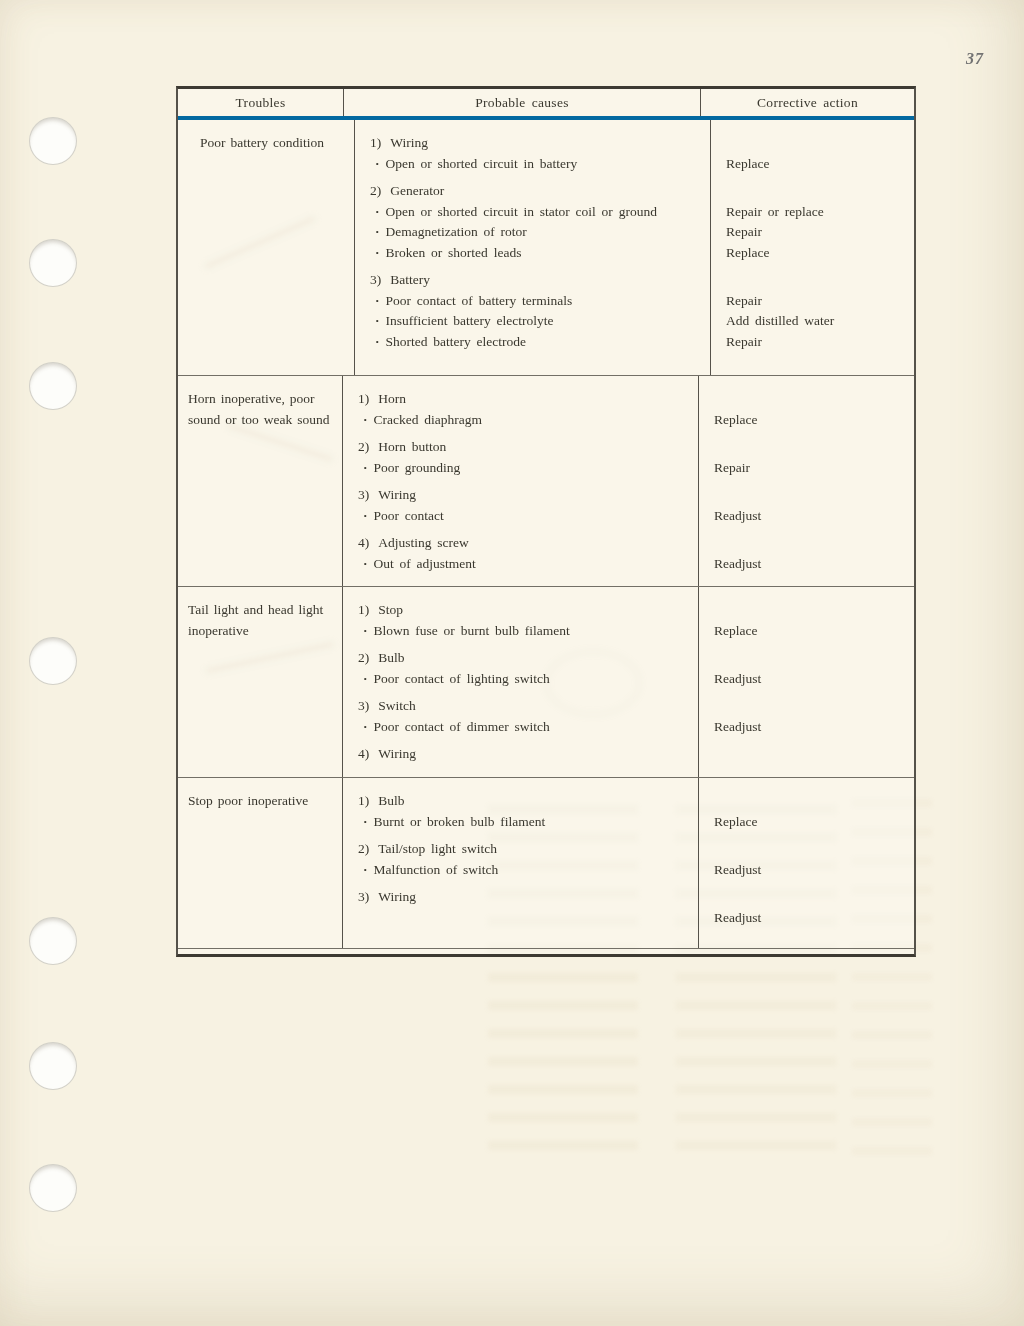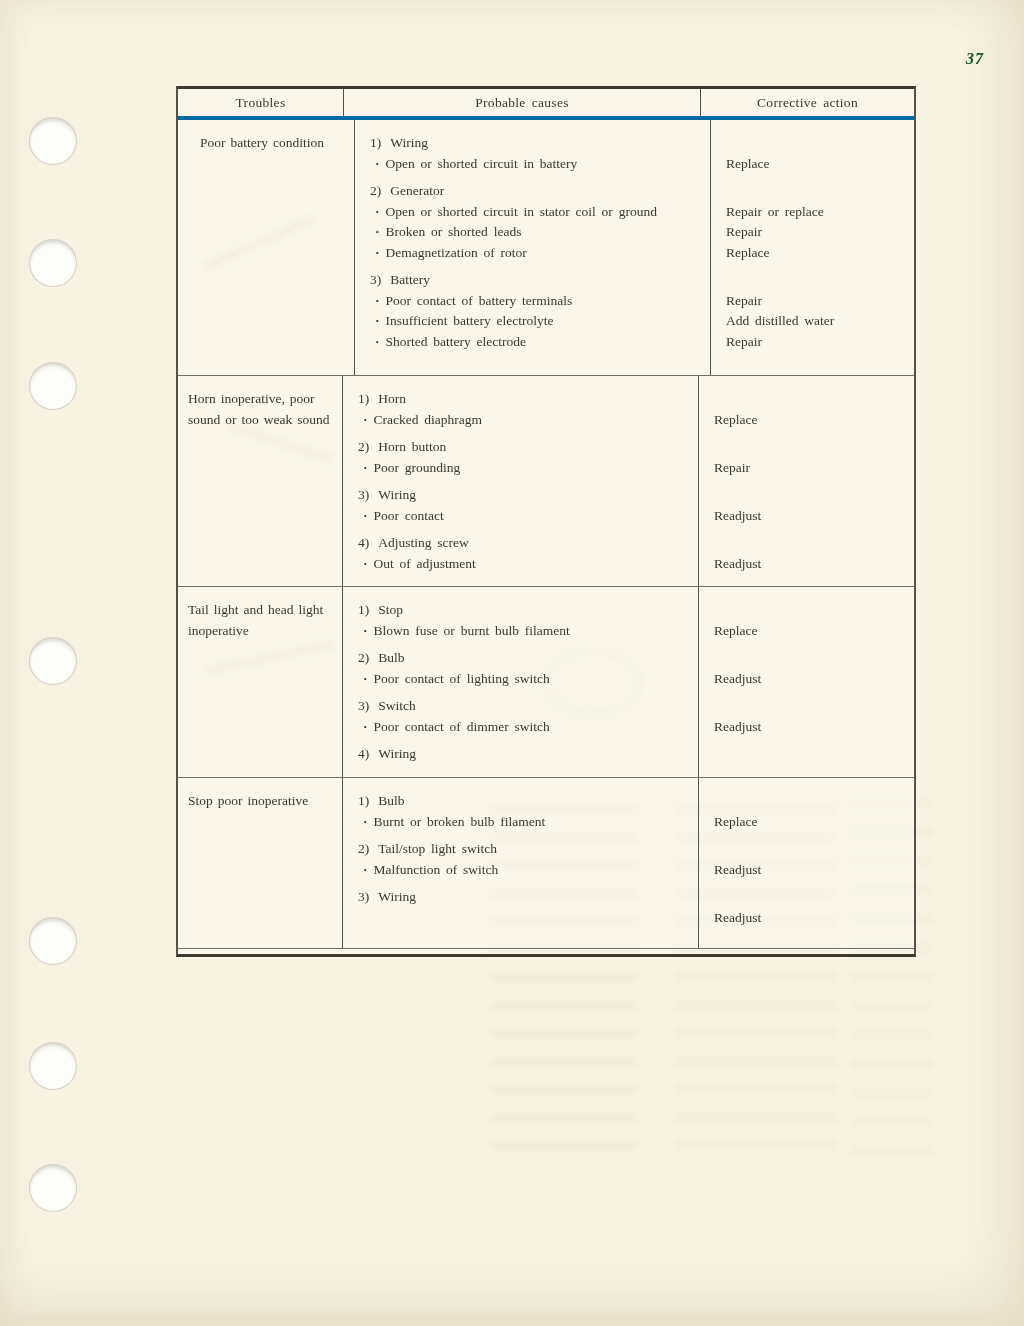--- a/index.html
+++ b/index.html
@@ -42,21 +42,21 @@
   }
   .ghost-diag{position:absolute;pointer-events:none;filter:blur(3px);background:rgba(170,150,105,0.18);}
   .gd1{left:200px;top:240px;width:120px;height:5px;transform:rotate(-24deg);}
   .gd2{left:225px;top:440px;width:110px;height:5px;transform:rotate(18deg);}
   .gd3{left:205px;top:655px;width:130px;height:5px;transform:rotate(-12deg);}
   .gd4{left:545px;top:650px;width:90px;height:60px;border-radius:50%;background:transparent;
        border:3px solid rgba(170,150,105,0.10);}
 
   .page-number{
     position:absolute;top:50px;right:40px;
-    font-size:16px;font-weight:bold;font-style:italic;color:#14532d;
+    font-size:16px;font-weight:bold;font-style:italic;color:#737373;
     letter-spacing:1px;
   }
 
   
   .ttable{
     position:absolute;left:176px;top:86px;width:740px;
     border-top:3px solid #3d3a32;
     border-bottom:3px solid #3d3a32;
     border-left:2px solid #55524a;
     border-right:2px solid #55524a;
@@ -131,22 +131,22 @@
       <span>Poor battery condition</span>
     </div>
     <div class="cell causes">
             <div class="group">
               <div class="line heading"><span class="num">1)</span><span>Wiring</span></div>
               <div class="line item"><span class="bullet">·</span><span>Open or shorted circuit in battery</span></div>
             </div>
             <div class="group">
               <div class="line heading"><span class="num">2)</span><span>Generator</span></div>
               <div class="line item"><span class="bullet">·</span><span>Open or shorted circuit in stator coil or ground</span></div>
+              <div class="line item"><span class="bullet">·</span><span>Demagnetization of rotor</span></div>
               <div class="line item"><span class="bullet">·</span><span>Broken or shorted leads</span></div>
-              <div class="line item"><span class="bullet">·</span><span>Demagnetization of rotor</span></div>
             </div>
             <div class="group">
               <div class="line heading"><span class="num">3)</span><span>Battery</span></div>
               <div class="line item"><span class="bullet">·</span><span>Poor contact of battery terminals</span></div>
               <div class="line item"><span class="bullet">·</span><span>Insufficient battery electrolyte</span></div>
               <div class="line item"><span class="bullet">·</span><span>Shorted battery electrode</span></div>
             </div>
           </div>
     <div class="cell actions">
             <div class="group">

